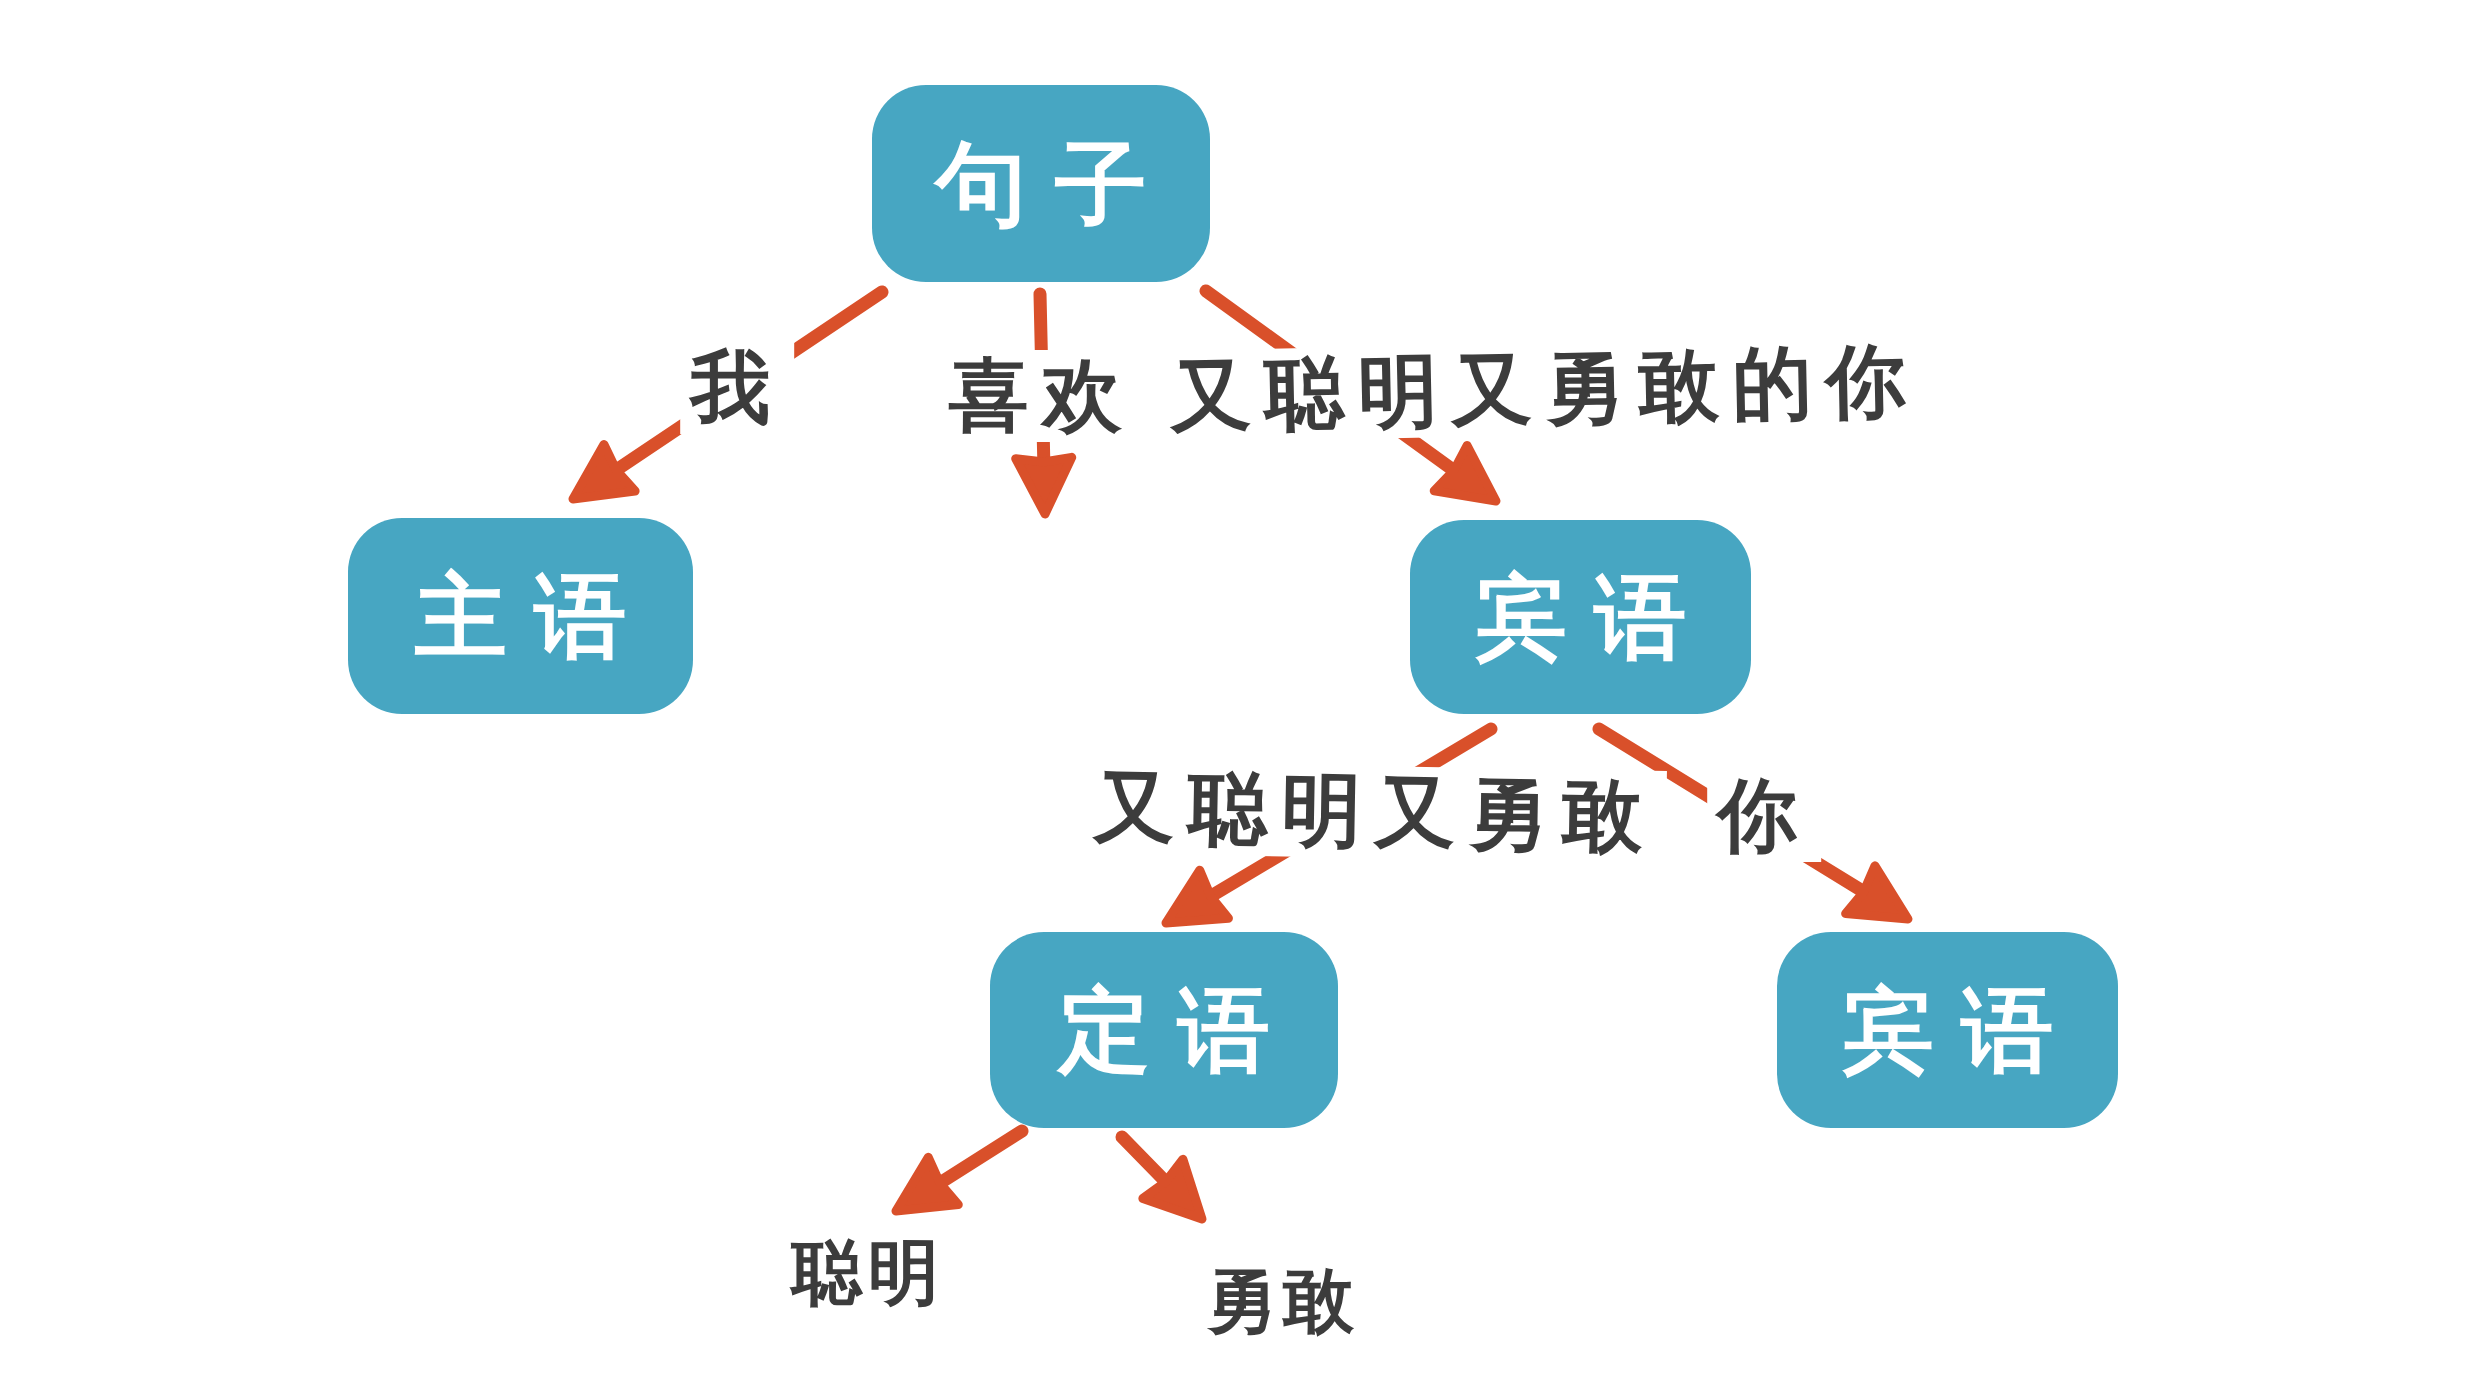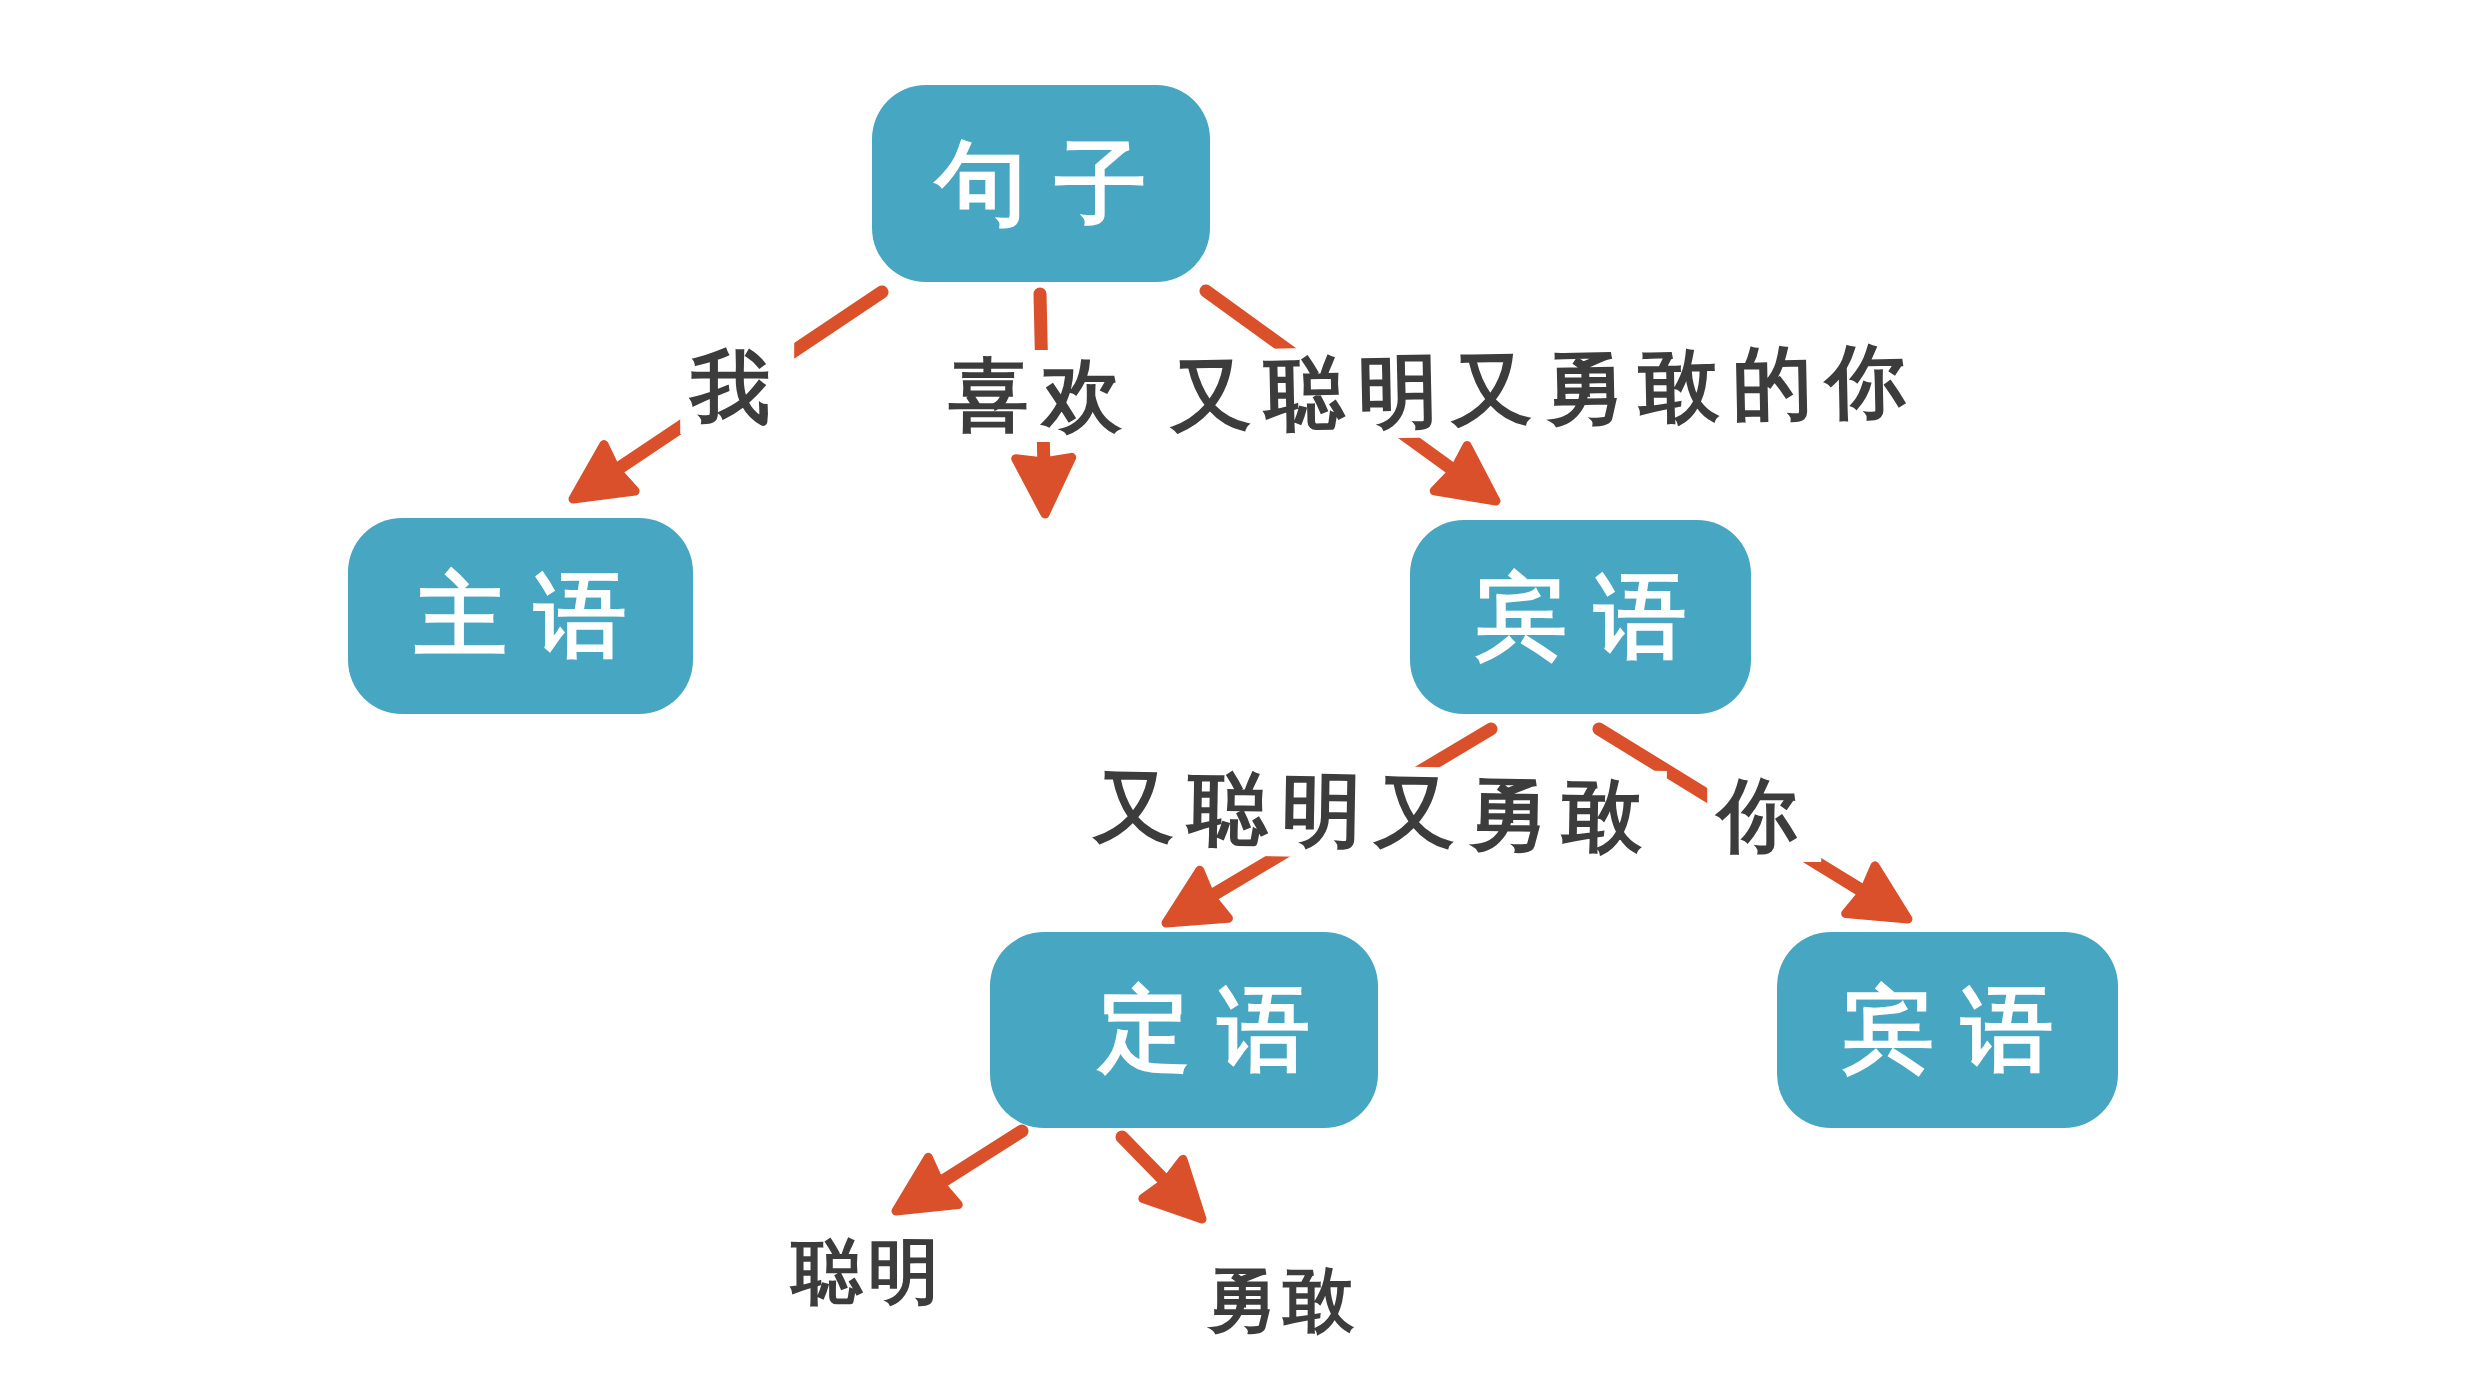--- a/index.html
+++ b/index.html
@@ -1,21 +1,21 @@
 <!DOCTYPE html>
 <html><head>
 <meta charset="utf-8">
 <style>
   html,body{margin:0;padding:0;background:#ffffff;}
   #canvas{
     position:relative;
     width:2481px;height:1394px;
     background:#ffffff;
     overflow:hidden;
-    font-family:Liberation Serif, serif;
+    font-family:Liberation Sans, sans-serif;
   }
   #edges{position:absolute;left:0;top:0;width:100%;height:100%;}
   .node{
     position:absolute;
     display:flex;align-items:center;justify-content:center;
     background:var(--node-fill,#47A6C2);
     color:var(--node-text,#ffffff);
     border-radius:54px;
     font-size:92px;font-weight:bold;
     letter-spacing:.3em;text-indent:.3em;
@@ -63,21 +63,21 @@
       <polygon points="1908,919 1845.630422687348,913.5195049638635 1863.7039264383093,891.7629321141707 1874.962649641318,865.8160411281965" fill="#D9502A" stroke="#D9502A" stroke-width="9" stroke-linejoin="round"></polygon>
       <line x1="1022" y1="1131" x2="934.833789501399" y2="1186.3436257133976" stroke="#D9502A" stroke-width="13" stroke-linecap="round"></line>
       <polygon points="896,1211 928.2676898272495,1157.3455855198063 939.8990663928859,1183.1275768934058 958.2841454805047,1204.6215031736833" fill="#D9502A" stroke="#D9502A" stroke-width="9" stroke-linejoin="round"></polygon>
       <line x1="1122" y1="1137" x2="1169.8771028045348" y2="1186.0740303746484" stroke="#D9502A" stroke-width="13" stroke-linecap="round"></line>
       <polygon points="1202,1219 1142.8519697292197,1198.4692787489855 1165.6871596920828,1181.779338684385 1182.9357588383434,1159.363143032767" fill="#D9502A" stroke="#D9502A" stroke-width="9" stroke-linejoin="round"></polygon>
     </svg>
 
 <div class="node" style="left: 872px; top: 85px; width: 338px; height: 197px;">句子</div>
     <div class="node" style="left: 348px; top: 518px; width: 345px; height: 196px;">主语</div>
     <div class="node" style="left: 1410px; top: 520px; width: 341px; height: 194px;">宾语</div>
-    <div class="node" style="left: 990px; top: 932px; width: 348px; height: 196px; padding-left: 40px;">定语</div>
+    <div class="node" style="left: 990px; top: 932px; width: 348px; height: 196px;">定语</div>
     <div class="node" style="left: 1777px; top: 932px; width: 341px; height: 196px;">宾语</div>
     <div class="edge-label" style="left: 737px; top: 388px;">我</div>
     <div class="edge-label" style="left: 1042px; top: 396px;">喜欢</div>
     <div class="edge-label tilt-a" style="left: 1545px; top: 389px;">又聪明又勇敢的你</div>
     <div class="edge-label tilt-b" style="left: 1375px; top: 812px;">又聪明又勇敢</div>
     <div class="edge-label" style="left: 1764px; top: 816px;">你</div>
     <div class="leaf-label" style="left: 868px; top: 1272px;">聪明</div>
     <div class="leaf-label" style="left: 1283px; top: 1300px;">勇敢</div>
   </div>
 

